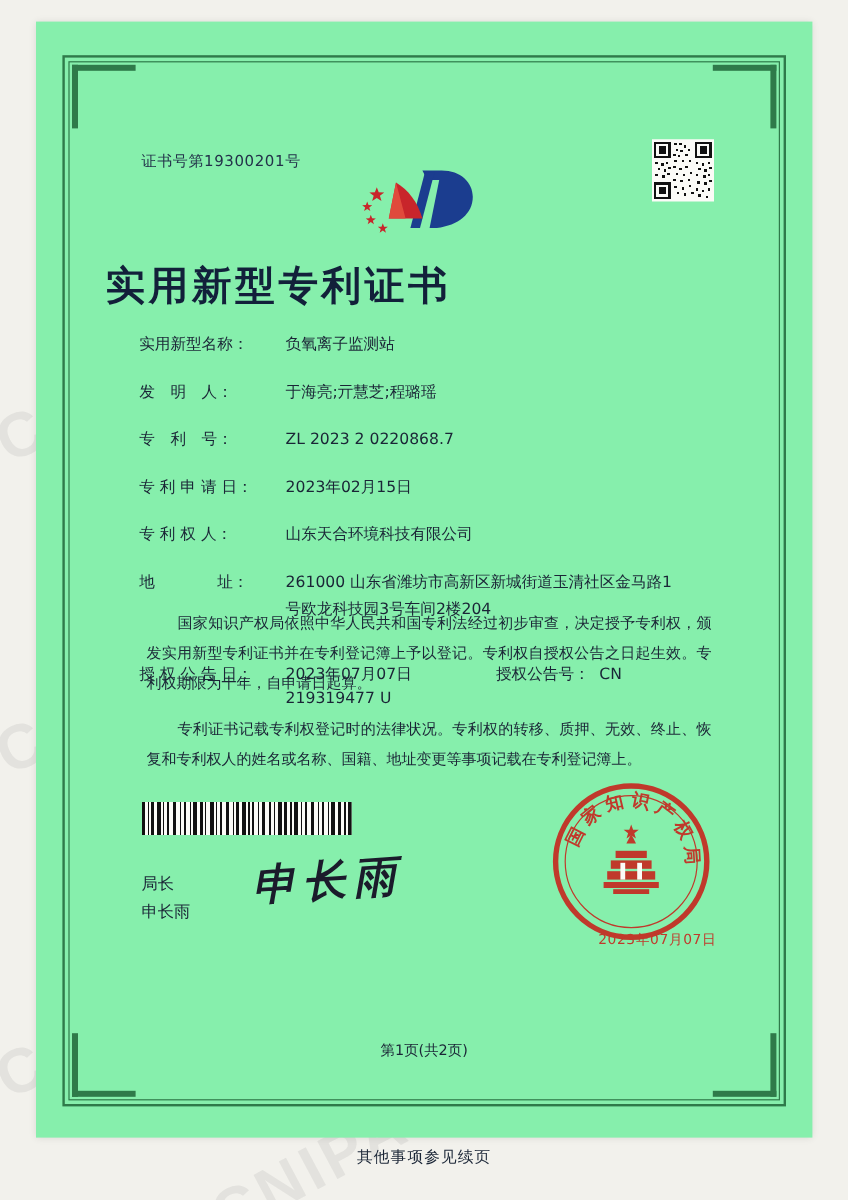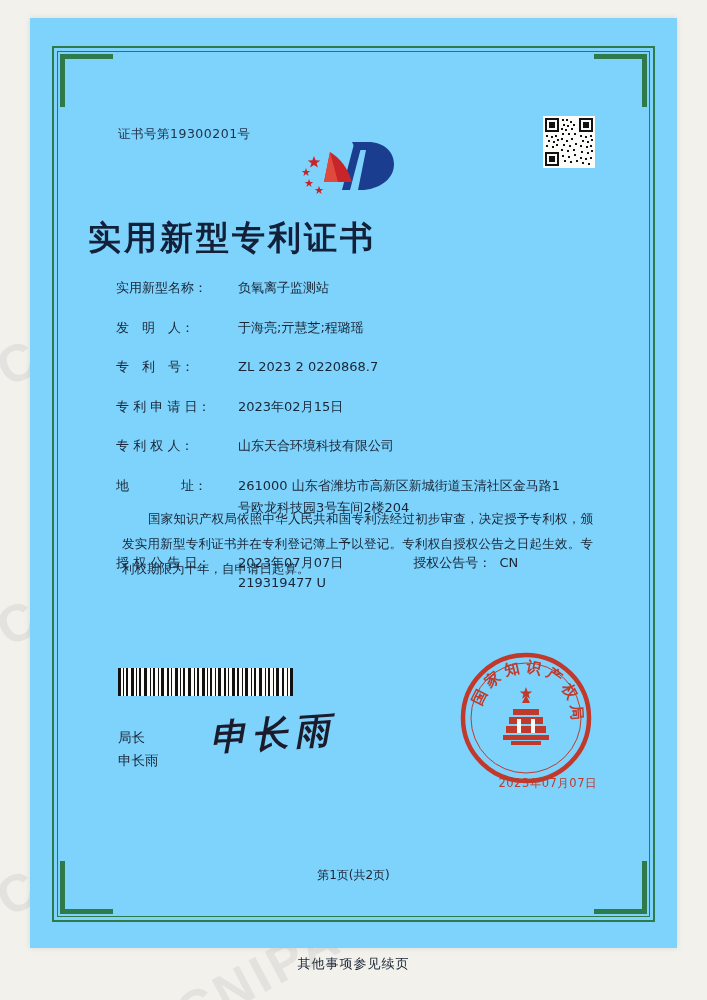--- a/index.html
+++ b/index.html
@@ -33,21 +33,21 @@
     white-space: nowrap;
   }
 
   
   .page {
     position: absolute;
     left: 30px;
     top: 18px;
     width: 647px;
     height: 930px;
-    background: #7dd3fc;
+    background: #86efac;
     box-shadow: 0 0 6px rgba(0,0,0,0.10);
     z-index: 1;
   }
   .border-outer {
     position: absolute;
     left: 22px;
     top: 28px;
     right: 22px;
     bottom: 26px;
     border: 2.5px solid #2f7a4a;
@@ -403,20 +403,21 @@
           <span>2023年07月07日</span>
           <span class="inline-lbl">授权公告号：</span>
           <span>CN 219319477 U</span>
         </div>
       </div>
 
     </div>
 
     <div class="paras">
       <p>国家知识产权局依照中华人民共和国专利法经过初步审查，决定授予专利权，颁发实用新型专利证书并在专利登记簿上予以登记。专利权自授权公告之日起生效。专利权期限为十年，自申请日起算。</p>
+      <p>专利证书记载专利权登记时的法律状况。专利权的转移、质押、无效、终止、恢复和专利权人的姓名或名称、国籍、地址变更等事项记载在专利登记簿上。</p>
     </div>
 
     <div class="barcode">
       <svg width="175" height="28" viewBox="0 0 175 28" shape-rendering="crispEdges">
         <rect width="175" height="28" fill="#fbfbf7"></rect>
         <g fill="#111">
           <rect x="0" y="0" width="3" height="28"></rect>
             <rect x="5" y="0" width="1" height="28"></rect>
           <rect x="8" y="0" width="2" height="28"></rect>
             <rect x="13" y="0" width="3" height="28"></rect>

